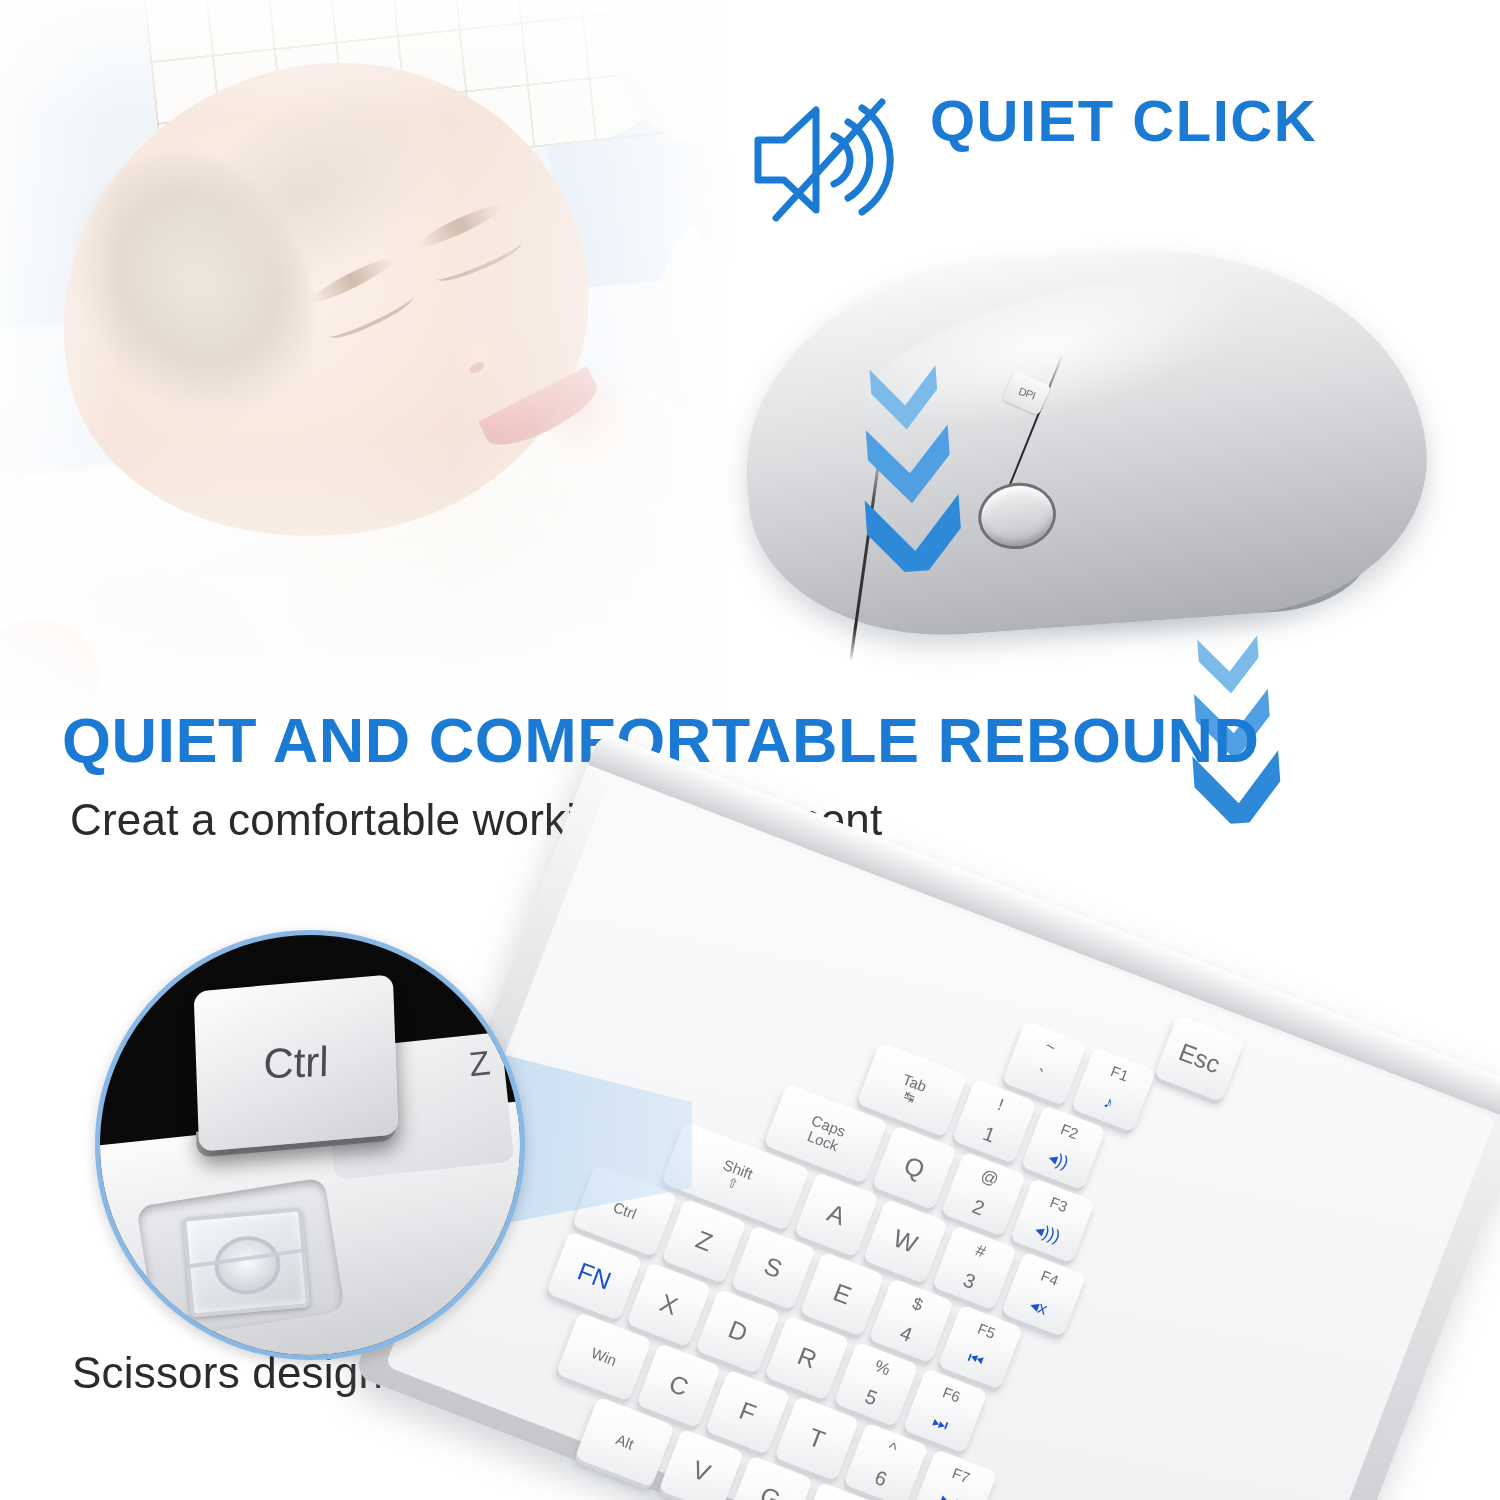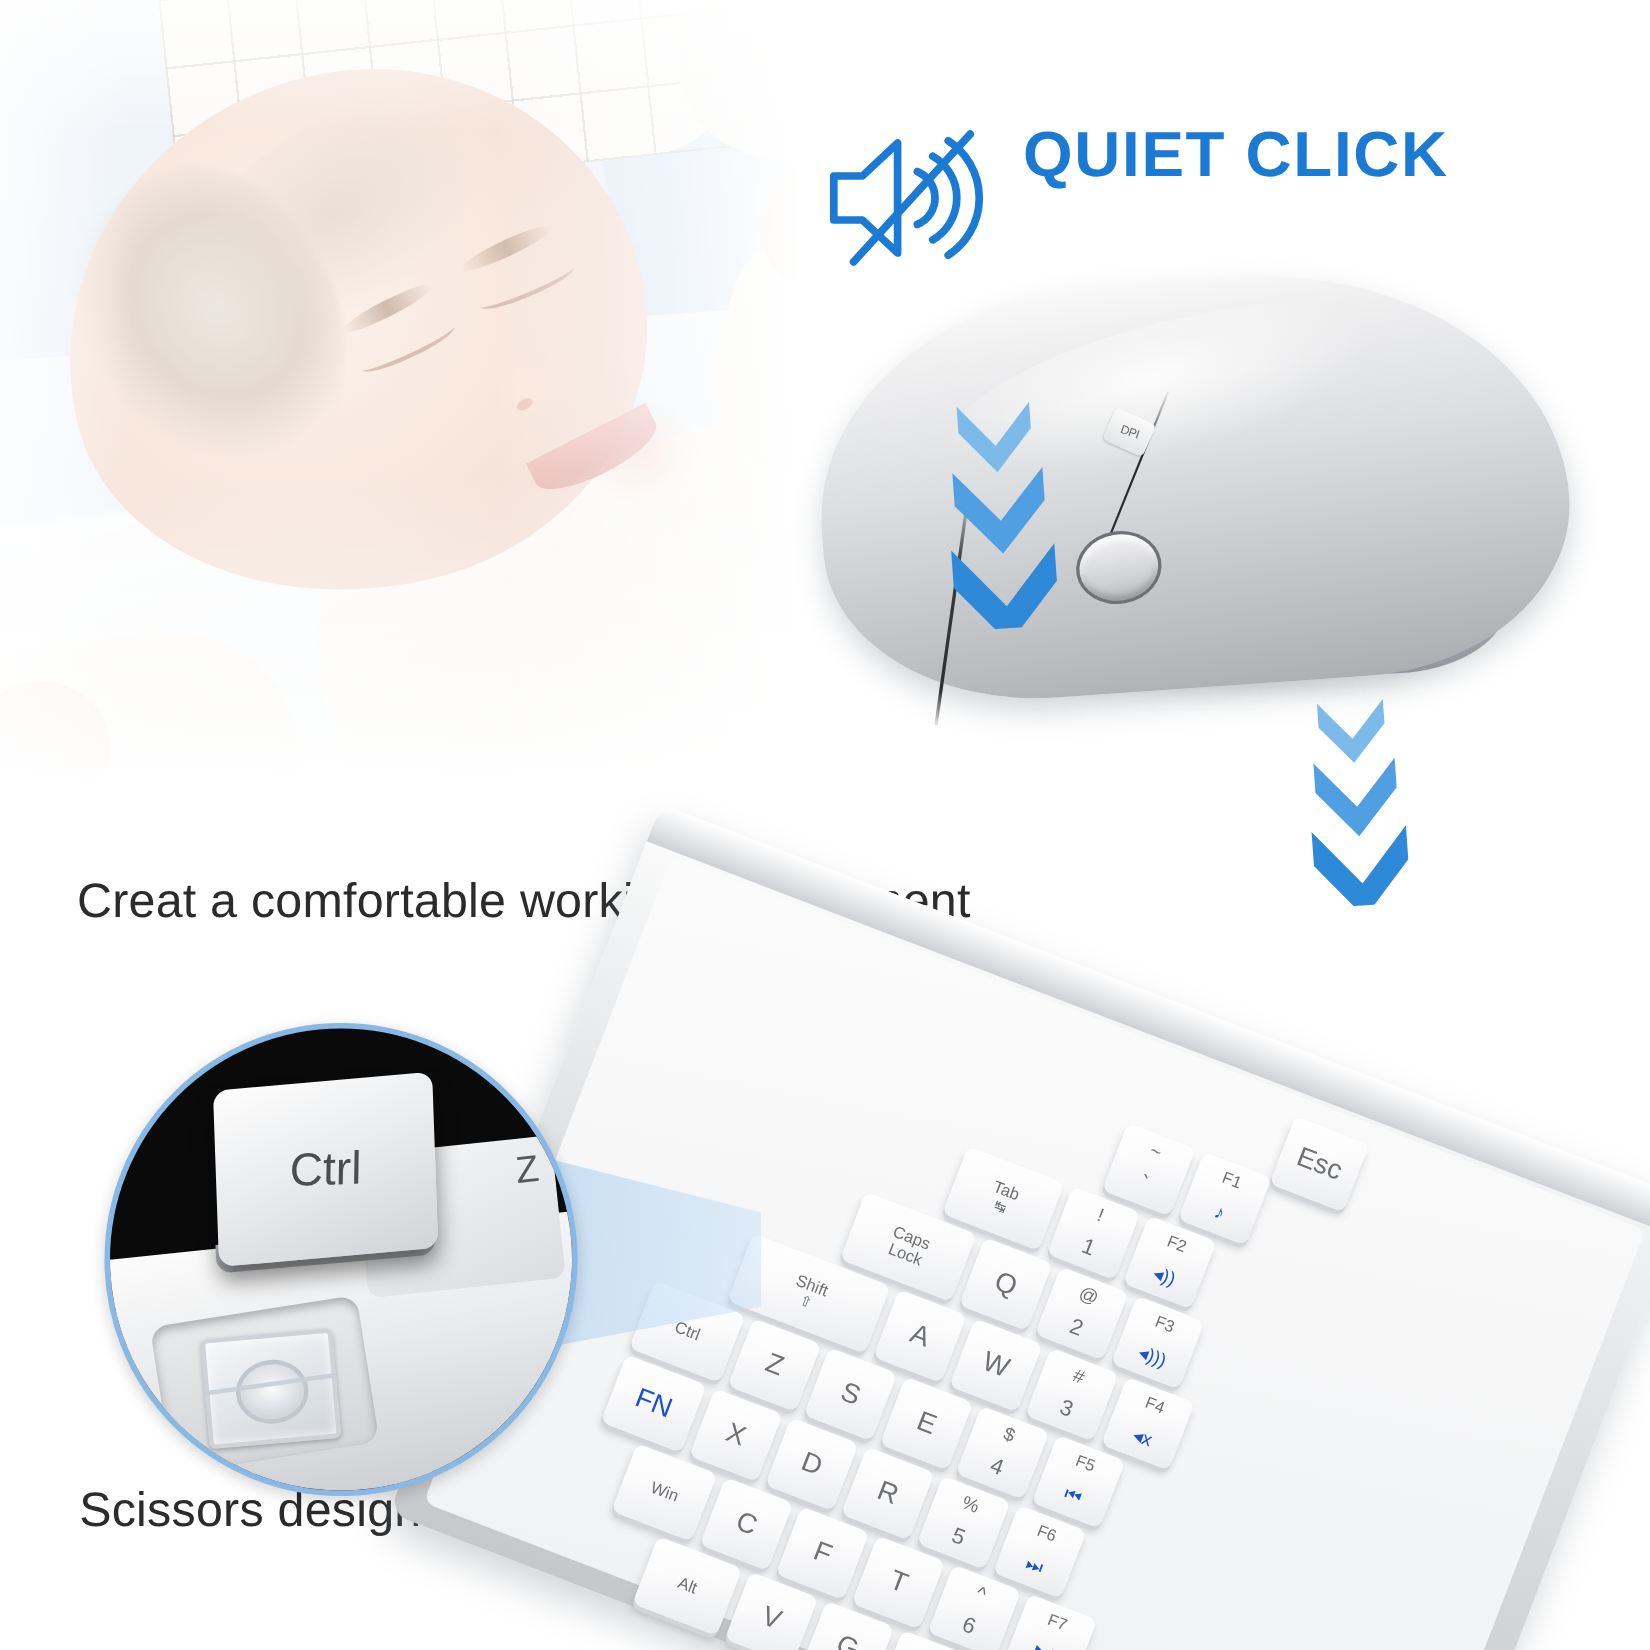--- a/index.html
+++ b/index.html
@@ -153,21 +153,21 @@
   }
   .fade-left{
     position:absolute;left:0;top:0;width:120px;height:100%;
     background:linear-gradient(90deg, rgba(255,255,255,.75), rgba(255,255,255,0));
   }
   .photo-wash{
     position:absolute;inset:0;background:rgba(255,255,255,.30);
   }
 
   
-  .qc-block{position:absolute;left:748px;top:92px;width:720px;height:150px;margin-top:20px;}
+  .qc-block{position:absolute;left:748px;top:92px;width:720px;height:150px;}
   .mute-icon{position:absolute;left:2px;top:4px;width:150px;height:128px;}
   .qc-title{
     position:absolute;left:182px;top:0px;
     font-size:58px;font-weight:bold;color:#1a7ad4;
     letter-spacing:1.5px;line-height:1;
     white-space:nowrap;
   }
   .qc-sub{
     position:absolute;left:182px;top:72px;
     font-size:45px;color:#2b2b2b;font-weight:300;
@@ -454,20 +454,21 @@
       <div class="arrow-col mid">
         <svg class="chev" width="100" height="190" viewBox="0 0 100 190">
           <path d="M20 4 L50 38 L80 4 L80 26 L50 60 L20 26 Z" fill="#7cbbe9"></path>
           <path d="M13 58 L50 100 L87 58 L87 85 L50 127 L13 85 Z" fill="#4f9fe2"></path>
           <path d="M7 120 L50 170 L93 120 L93 151 L50 201 L7 151 Z" fill="#2e8ad8"></path>
         </svg>
       </div>
     </div>
   </div>
 
+  <div class="rb-title">QUIET AND COMFORTABLE REBOUND</div>
   <div class="rb-sub">Creat a comfortable working environment</div>
 
   <div class="mag-cone"></div>
   <div class="mag-circle">
     <div class="mag-kbd">
       <div class="mag-slot">
         <div class="mag-scissor"></div>
       </div>
     </div>
     <div class="mag-ghost-key">Z</div>

